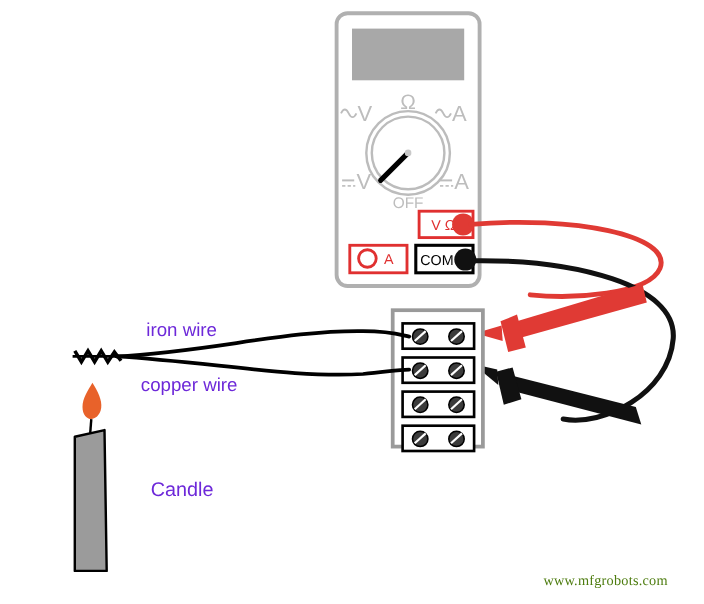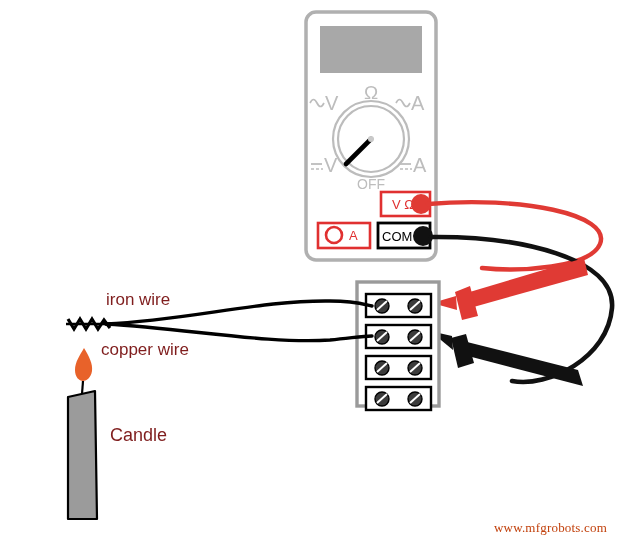--- a/index.html
+++ b/index.html
@@ -20,46 +20,47 @@
   #scene {
     position: absolute;
     left: 0;
     top: 0;
     width: 640px;
     height: 549px;
   }
   .lbl {
     position: absolute;
     font-family: "Liberation Sans", sans-serif;
-    color: #7f1d1d;
+    color: #6d28d9;
     white-space: nowrap;
+    margin-left: 27px;
   }
   #label-iron-wire {
     left: 106px;
     top: 290px;
     font-size: 17px;
   }
   #label-copper-wire {
     left: 101px;
     top: 340px;
     font-size: 17px;
     text-align: right;
   }
   #label-candle {
     left: 110px;
-    top: 425px;
+    top: 435px;
     font-size: 18px;
   }
   #watermark {
     position: absolute;
     left: 494px;
     top: 520px;
     font-family: "Liberation Serif", serif;
     font-size: 13px;
-    color: #c2410c;
+    color: #4d7c0f;
     letter-spacing: 0.2px;
     white-space: nowrap;
     text-align: right;
   }
 </style>
 </head>
 <body>
 
 <div id="stage">
 

